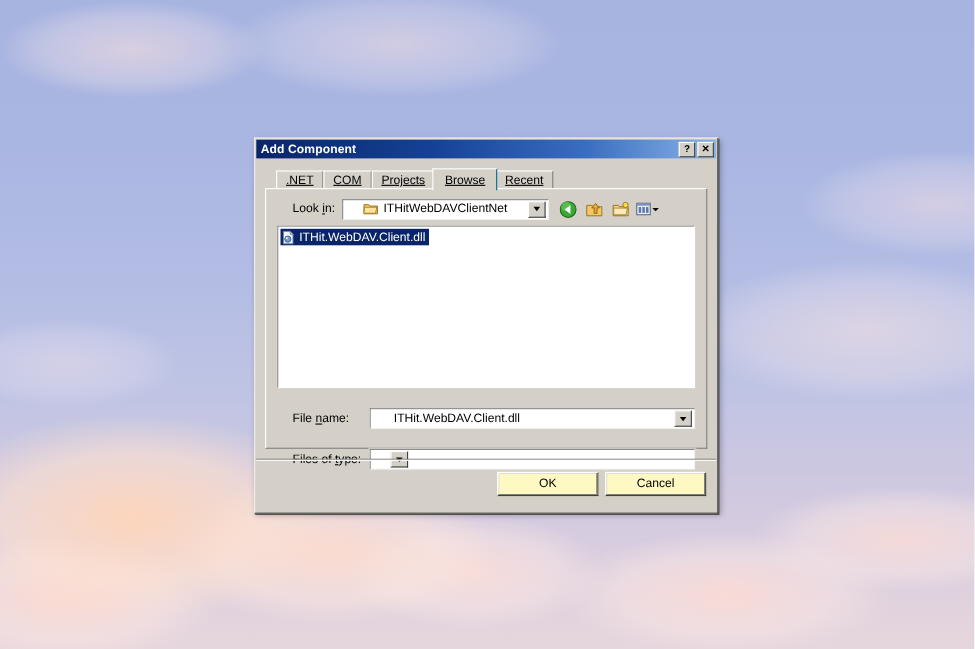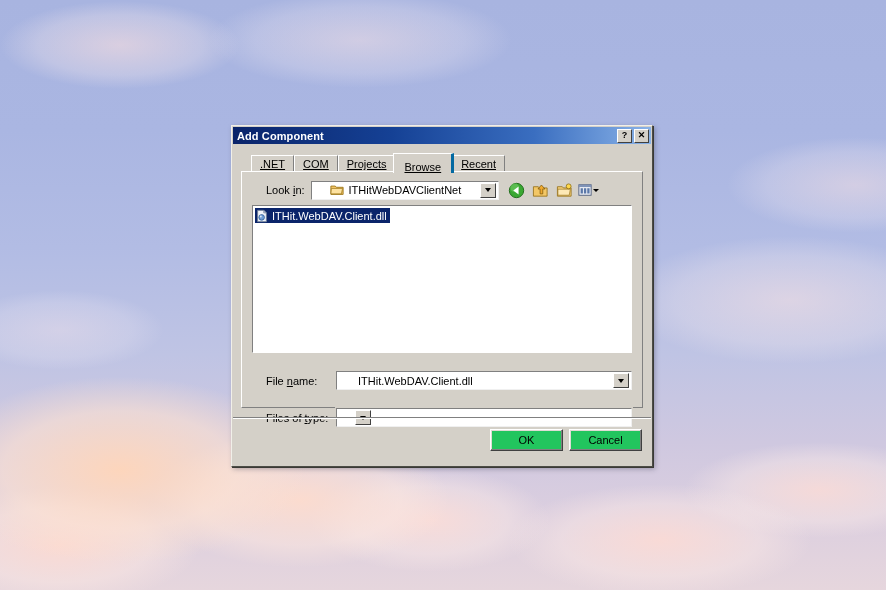--- a/index.html
+++ b/index.html
@@ -126,23 +126,23 @@
     white-space: nowrap;
     text-decoration: underline;
   }
   .tab.active {
     height: 20px;
     margin: 0 -2px -1px -2px;
     padding: 0 10px;
     z-index: 5;
     border-left: 1px solid #ffffff;
     border-top: 1px solid #ffffff;
-    border-right: 3px solid #0369a1;
-    background: #d4d0c8;
-    align-items: flex-end;
+    border-right: 1px solid #0369a1;
+    background: #d4d0c8;
+    align-items: center;
   }
 
   
   #tabpage {
     position: relative;
     height: 237px;
     border-top: 1px solid #ffffff;
     border-left: 1px solid #ffffff;
     border-right: 1px solid #808080;
     border-bottom: 1px solid #808080;
@@ -296,23 +296,23 @@
     height: 0;
   }
   #btn-wrap {
     position: absolute;
     right: 9px;
     top: 16px;
     display: flex;
     gap: 6px;
   }
   .btn {
-    width: 73px;
+    width: 92px;
     height: 22px;
-    background: #22c55e;
+    background: #fef9c3;
     border-top: 1px solid #ffffff;
     border-left: 1px solid #ffffff;
     border-right: 1px solid #404040;
     border-bottom: 1px solid #404040;
     box-shadow: inset -1px -1px 0 #808080, inset 1px 1px 0 #dfdcd5;
     box-sizing: border-box;
     display: flex;
     align-items: center;
     justify-content: center;
     font-size: 11px;

